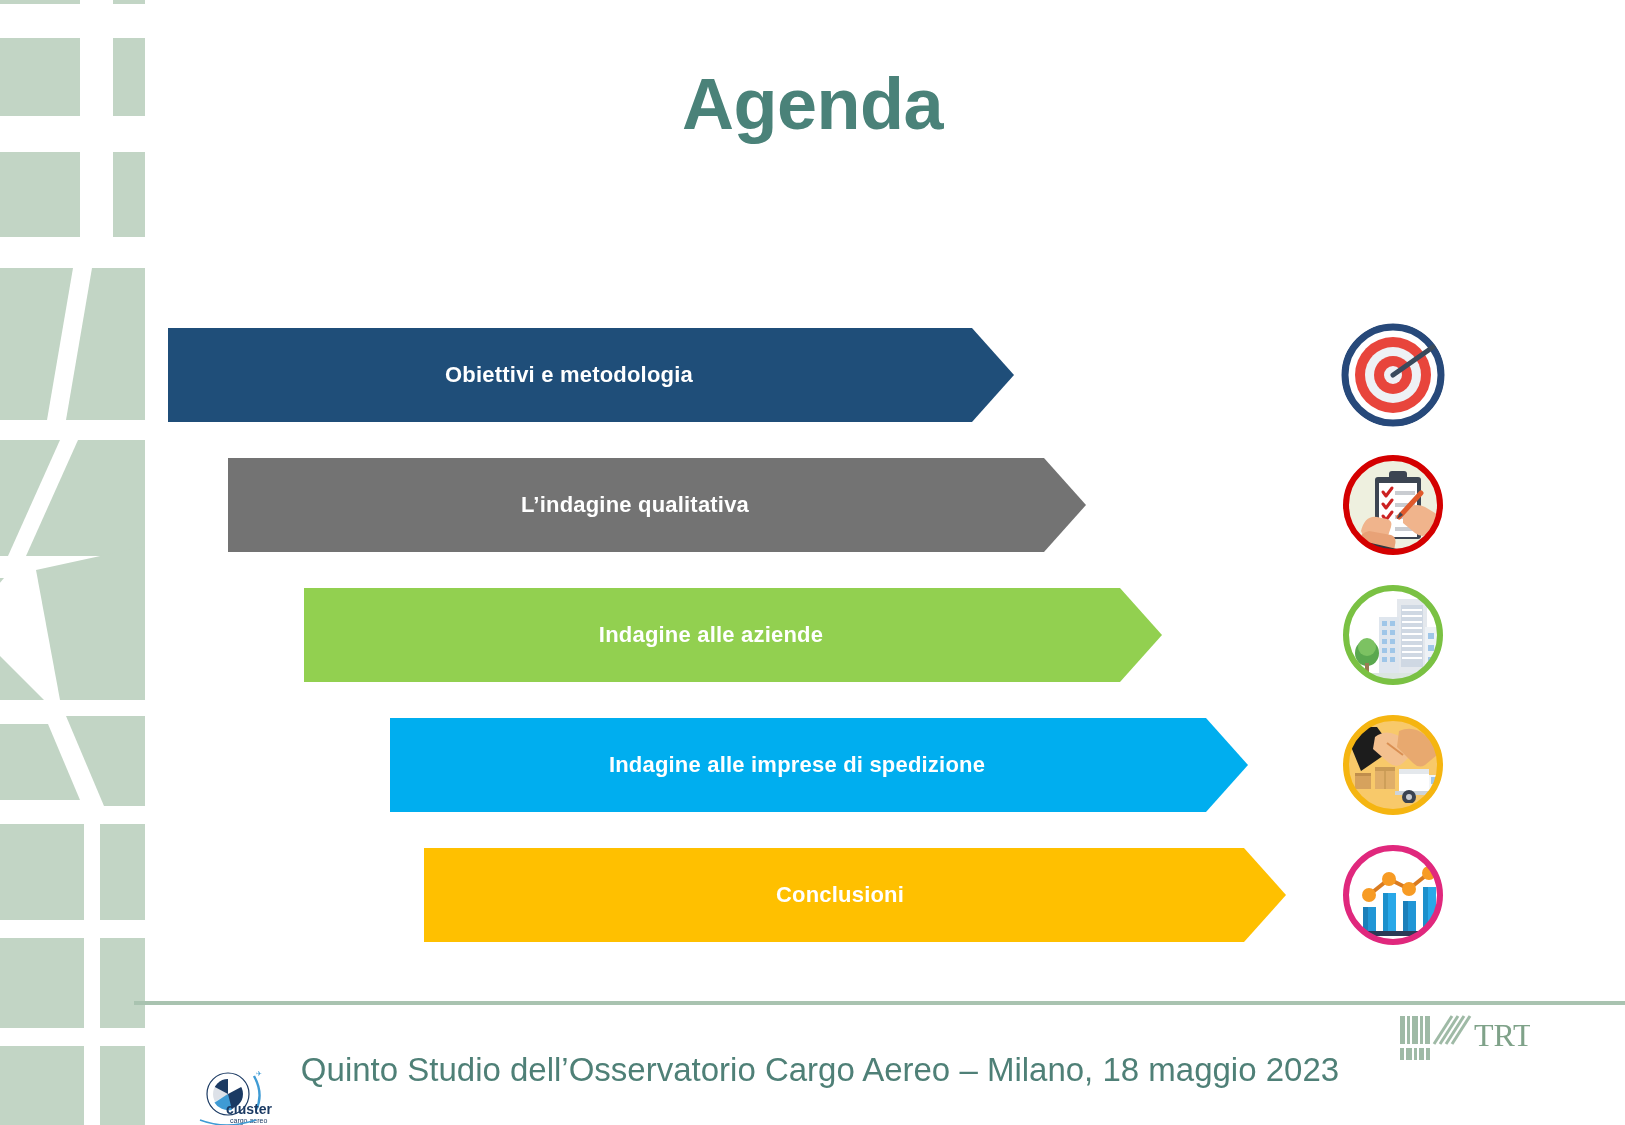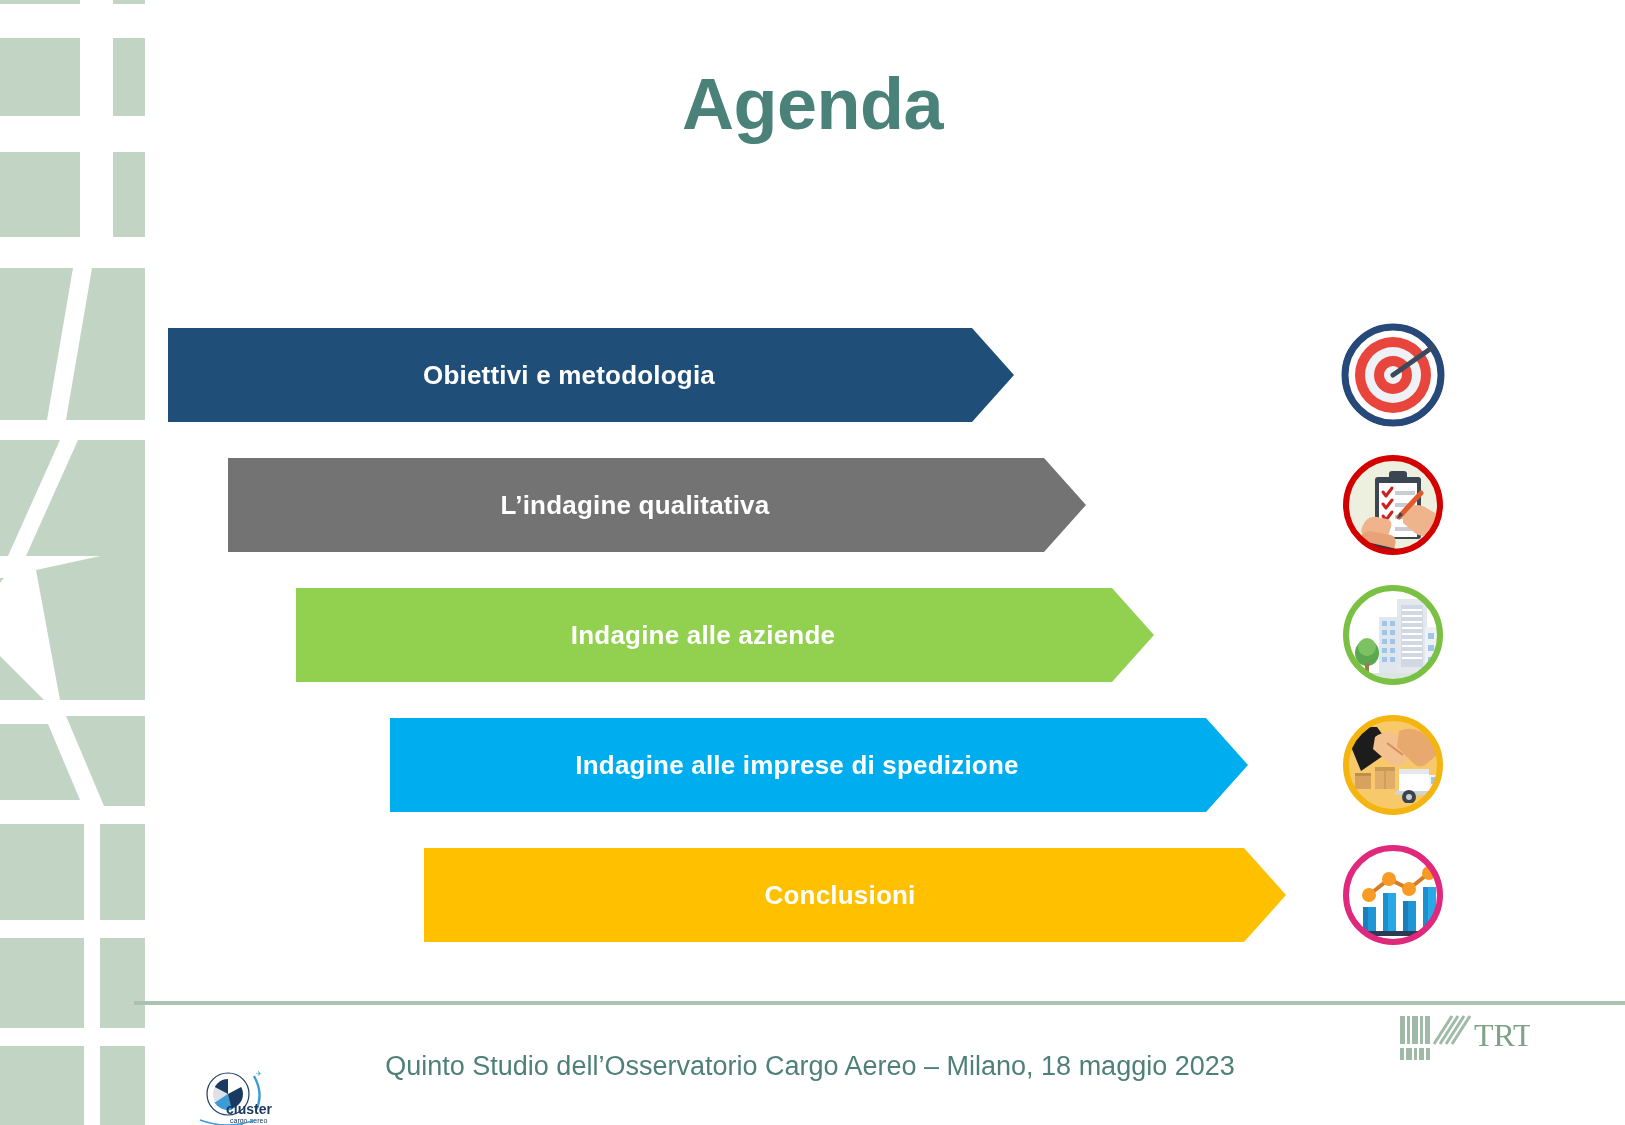--- a/index.html
+++ b/index.html
@@ -58,21 +58,21 @@
     display: flex;
     align-items: center;
     justify-content: center;
     box-sizing: border-box;
     padding-right: 44px;
     -webkit-clip-path: polygon(0 0, calc(100% - 42px) 0, 100% 50%, calc(100% - 42px) 100%, 0 100%);
     clip-path: polygon(0 0, calc(100% - 42px) 0, 100% 50%, calc(100% - 42px) 100%, 0 100%);
   }
   .arrow-label {
     color: #ffffff;
-    font-size: 26px;
+    font-size: 22px;
     font-weight: bold;
     white-space: nowrap;
     letter-spacing: 0.2px;
   }
 
   
   .icon-col {
     position: absolute;
     left: 0;
     top: 0;
@@ -96,25 +96,25 @@
   .footer-rule {
     position: absolute;
     left: 134px;
     top: 1001px;
     width: 1491px;
     height: 4px;
     background: #a9c3b0;
   }
   .footer-text {
     position: absolute;
-    left: 260px;
+    left: 270px;
     top: 1051px;
     width: 1100px;
     text-align: center;
-    font-size: 27px;
+    font-size: 33px;
     color: #4f8077;
     white-space: nowrap;
   }
   .logo-cluster {
     position: absolute;
     left: 196px;
     top: 1064px;
     width: 100px;
     height: 62px;
   }
@@ -178,21 +178,21 @@
     </div>
   </div>
 
   <div class="arrow-row" style="left:228px; top:458px;">
     <div class="arrow" id="arrow-1" style="width: 858px; background: #737373;">
       <span class="arrow-label">L’indagine qualitativa</span>
     </div>
   </div>
 
   <div class="arrow-row" style="left:296px; top:588px;">
-    <div class="arrow" id="arrow-2" style="width: 858px; background: rgb(146, 208, 80);">
+    <div class="arrow" id="arrow-2" style="width: 858px; background: rgb(146, 208, 80); margin-left: 8px;">
       <span class="arrow-label">Indagine alle aziende</span>
     </div>
   </div>
 
   <div class="arrow-row" style="left:358px; top:718px;padding-left:32px;">
     <div class="arrow" id="arrow-3" style="width: 858px; background: rgb(0, 174, 239);">
       <span class="arrow-label">Indagine alle imprese di spedizione</span>
     </div>
   </div>
 

